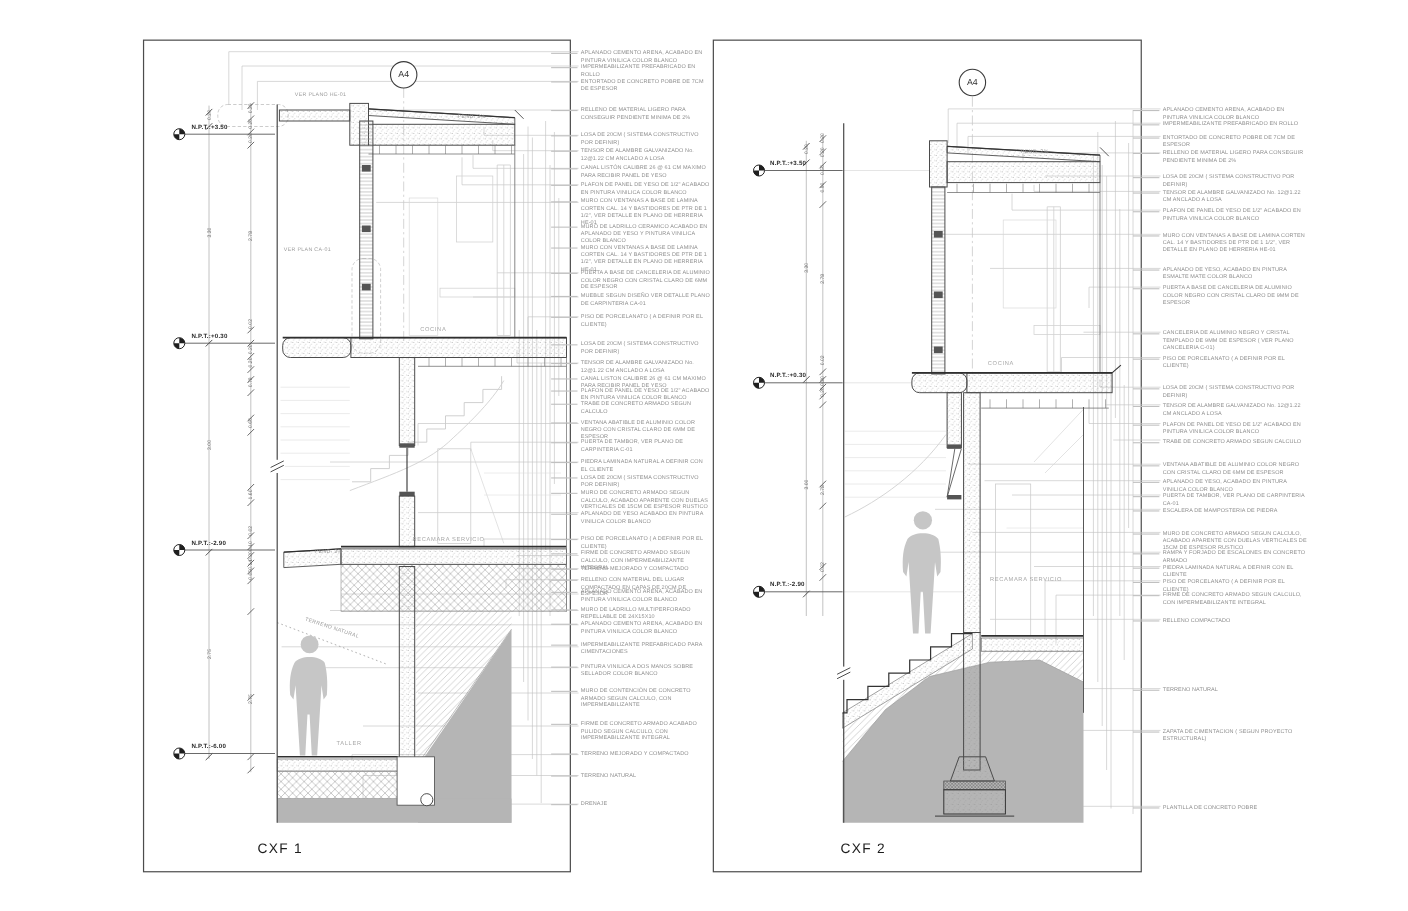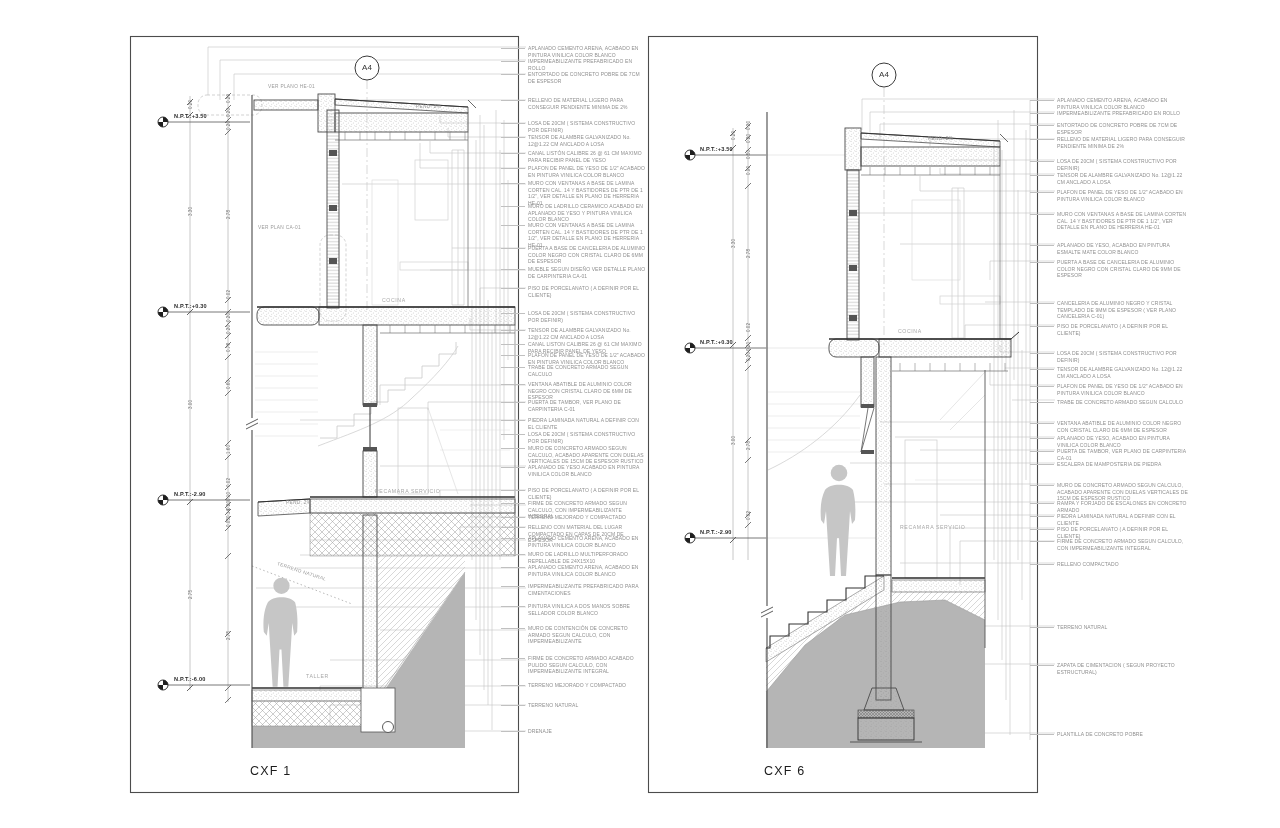--- a/index.html
+++ b/index.html
@@ -304,21 +304,21 @@
     <path d="M695,155H766 M695,348H766 M695,538H766" stroke="#555" stroke-width="0.8"></path>
     <use href="#lvlmark" transform="translate(690,155)"></use>
           <use href="#lvlmark" transform="translate(690,348)"></use>
     <use href="#lvlmark" transform="translate(690,538)"></use>
   </g>
   <circle cx="884" cy="75" r="12" fill="#fff" stroke="#3a3a3a" stroke-width="1"></circle>
 </g>
 </svg>
 
 <div class="a4" style="left:355px;top:63px">A4</div>
-<div class="ttl" style="left:250px;top:764px">CXF 1</div>
+<div class="ttl" style="left:234px;top:764px">CXF 1</div>
 <div class="lvl" style="left:174px;top:113px">N.P.T.:+3.50</div>
 <div class="lvl" style="left:174px;top:303px">N.P.T.:+0.30</div>
 <div class="lvl" style="left:174px;top:491px">N.P.T.:-2.90</div>
 <div class="lvl" style="left:174px;top:676px">N.P.T.:-6.00</div>
 <div class="rm" style="left:382px;top:297px">COCINA</div>
 <div class="rm" style="left:375px;top:488px">RECAMARA SERVICIO</div>
 <div class="rm" style="left:306px;top:673px">TALLER</div>
 <div class="lb" style="left:268px;top:84px">VER PLANO HE-01</div>
 <div class="lb" style="left:416px;top:104px">PEND. 2%</div>
 <div class="lb" style="left:258px;top:225px">VER PLAN CA-01</div>
@@ -380,21 +380,21 @@
 <div class="nt n1" style="top:564px">APLANADO CEMENTO ARENA, ACABADO EN PINTURA VINILICA COLOR BLANCO</div>
 <div class="nt n1" style="top:583px">IMPERMEABILIZANTE PREFABRICADO PARA CIMENTACIONES</div>
 <div class="nt n1" style="top:603px">PINTURA VINILICA A DOS MANOS SOBRE SELLADOR COLOR BLANCO</div>
 <div class="nt n1" style="top:625px">MURO DE CONTENCIÓN DE CONCRETO ARMADO SEGUN CALCULO, CON IMPERMEABILIZANTE</div>
 <div class="nt n1" style="top:655px">FIRME DE CONCRETO ARMADO ACABADO PULIDO SEGUN CALCULO, CON IMPERMEABILIZANTE INTEGRAL</div>
 <div class="nt n1" style="top:682px">TERRENO MEJORADO Y COMPACTADO</div>
 <div class="nt n1" style="top:702px">TERRENO NATURAL</div>
 <div class="nt n1" style="top:728px">DRENAJE</div>
 
 <div class="a4" style="left:872px;top:70px">A4</div>
-<div class="ttl" style="left:764px;top:764px">CXF 6</div>
+<div class="ttl" style="left:764px;top:764px">CXF 2</div>
 <div class="lvl" style="left:700px;top:146px">N.P.T.:+3.50</div>
 <div class="lvl" style="left:700px;top:339px">N.P.T.:+0.30</div>
 <div class="lvl" style="left:700px;top:529px">N.P.T.:-2.90</div>
 <div class="rm" style="left:898px;top:328px">COCINA</div>
 <div class="rm" style="left:900px;top:524px">RECAMARA SERVICIO</div>
 <div class="lb" style="left:928px;top:136px">PEND. 2%</div>
 
 <span class="d" style="left:723px;top:133px">0.20</span>
 <span class="d" style="left:723px;top:241px">3.30</span>
 <span class="d" style="left:723px;top:438px">3.00</span>

